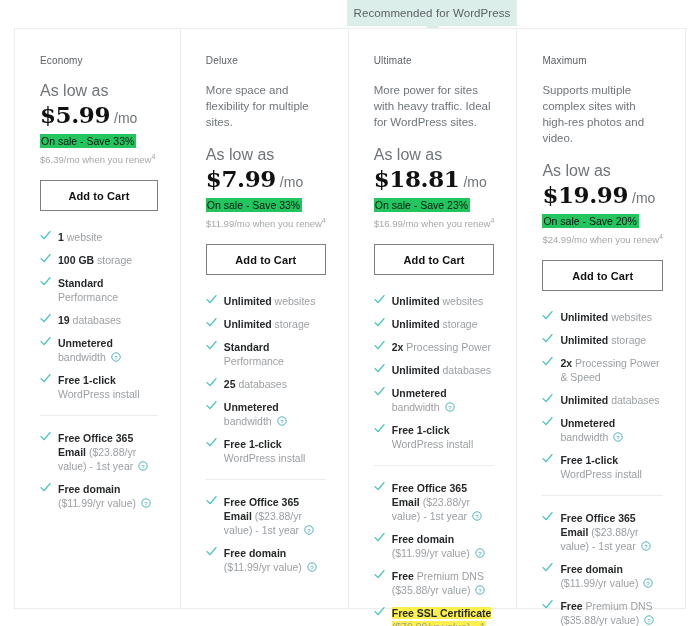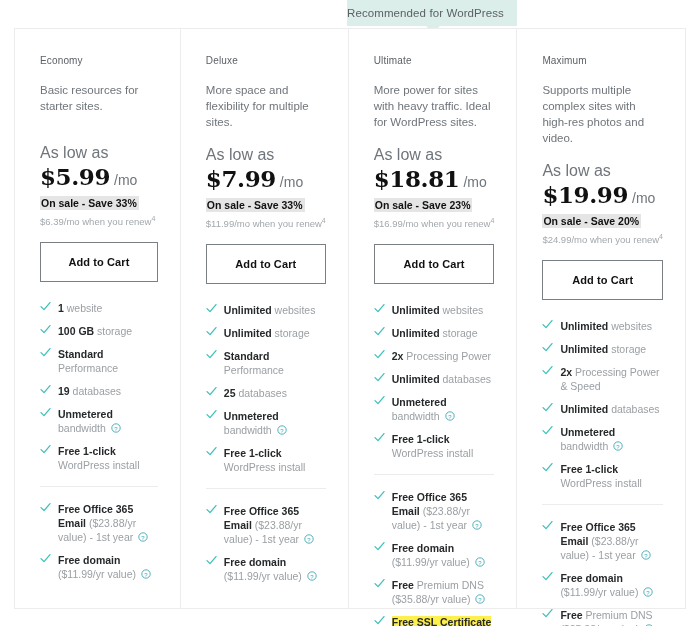--- a/index.html
+++ b/index.html
@@ -22,20 +22,21 @@
   
   .rec-banner {
     position: absolute;
     left: 347px;
     top: 0px;
     width: 170px;
     height: 26px;
     background: #dceee9;
     display: flex;
     align-items: center;
+    justify-content: center;
   }
   .rec-banner-label {
     font-size: 11.5px;
     color: #5c6166;
     letter-spacing: .1px;
     white-space: nowrap;
   }
   .rec-arrow {
     position: absolute;
     left: 426px;
@@ -101,41 +102,41 @@
     letter-spacing: -.4px;
   }
   .price-per {
     font-size: 14px;
     color: #6f757a;
     margin-left: 4px;
   }
 
   .sale {
     display: inline-block;
-    background: #e5e5e5;
+    background: #22c55e;
     font-size: 10.5px;
-    font-weight: bold;
+    font-weight: normal;
     color: #111;
     padding: 1px 2px 1px 1px;
     line-height: 12px;
     margin-bottom: 5px;
   }
 
   .renew {
     font-size: 9.5px;
     color: #a3a8ac;
     margin-bottom: 15px;
     white-space: nowrap;
   }
   .renew sup { font-size: 7px; }
 
   .cart-btn {
     display: block;
     width: 100%;
-    height: 40px;
+    height: 31px;
     background: #fff;
     border: 1px solid #7a7f84;
     font-family: "Liberation Sans", sans-serif;
     font-size: 11px;
     font-weight: bold;
     color: #111;
     letter-spacing: .1px;
     cursor: pointer;
     margin-bottom: 19px;
   }
@@ -186,21 +187,20 @@
 <div id="root">
 
   <div class="rec-banner">
     <span class="rec-banner-label">Recommended for WordPress</span>
   </div>
   <div class="rec-arrow"></div>
 
   <div class="cards" id="cards">
       <div class="card">
         <div class="plan-name">Economy</div>
-        <div class="plan-desc">Basic resources for starter sites.</div>
         <div class="aslowas">As low as</div>
         <div class="price-row">
           <span class="price-amount">$5.99</span>
           <span class="price-per">/mo</span>
         </div>
         <div><span class="sale">On sale - Save 33%</span></div>
         <div class="renew"><span>$6.39/mo when you renew</span><sup>4</sup></div>
         <button class="cart-btn">Add to Cart</button>
         <ul class="features">
           <li class="feat">

